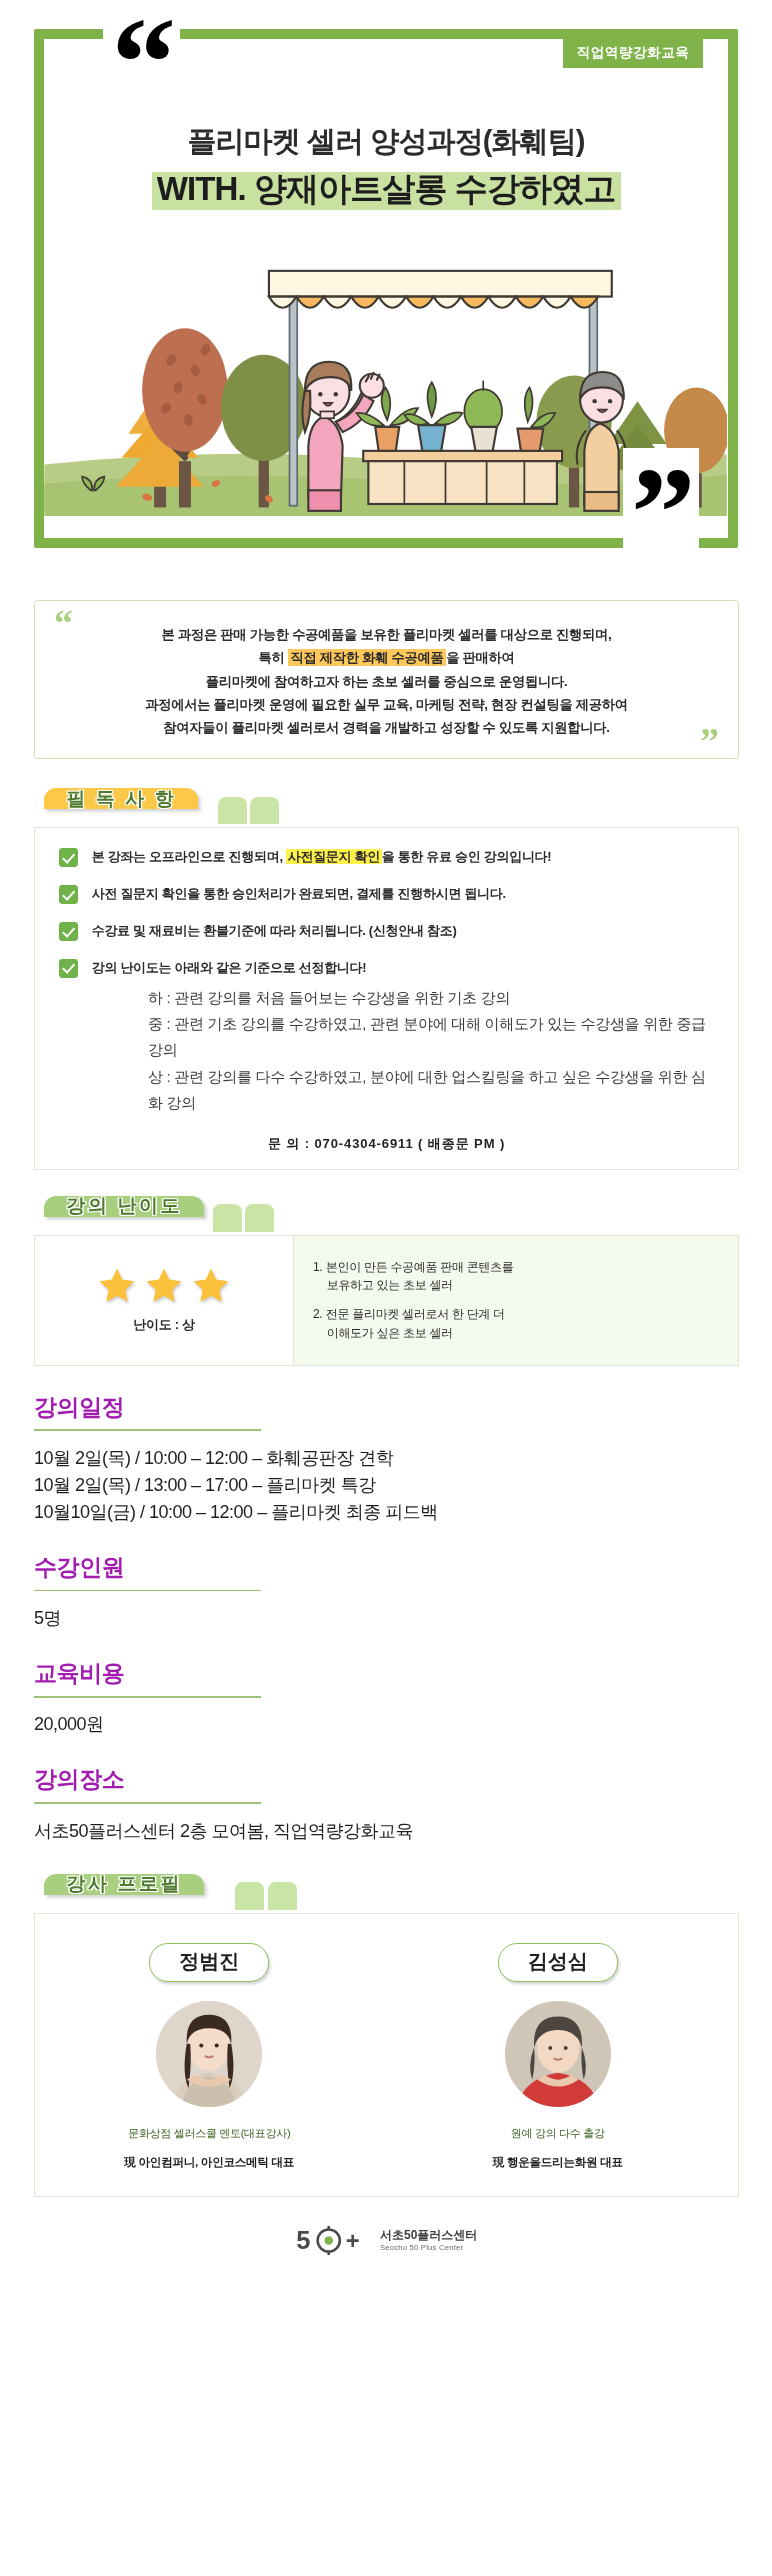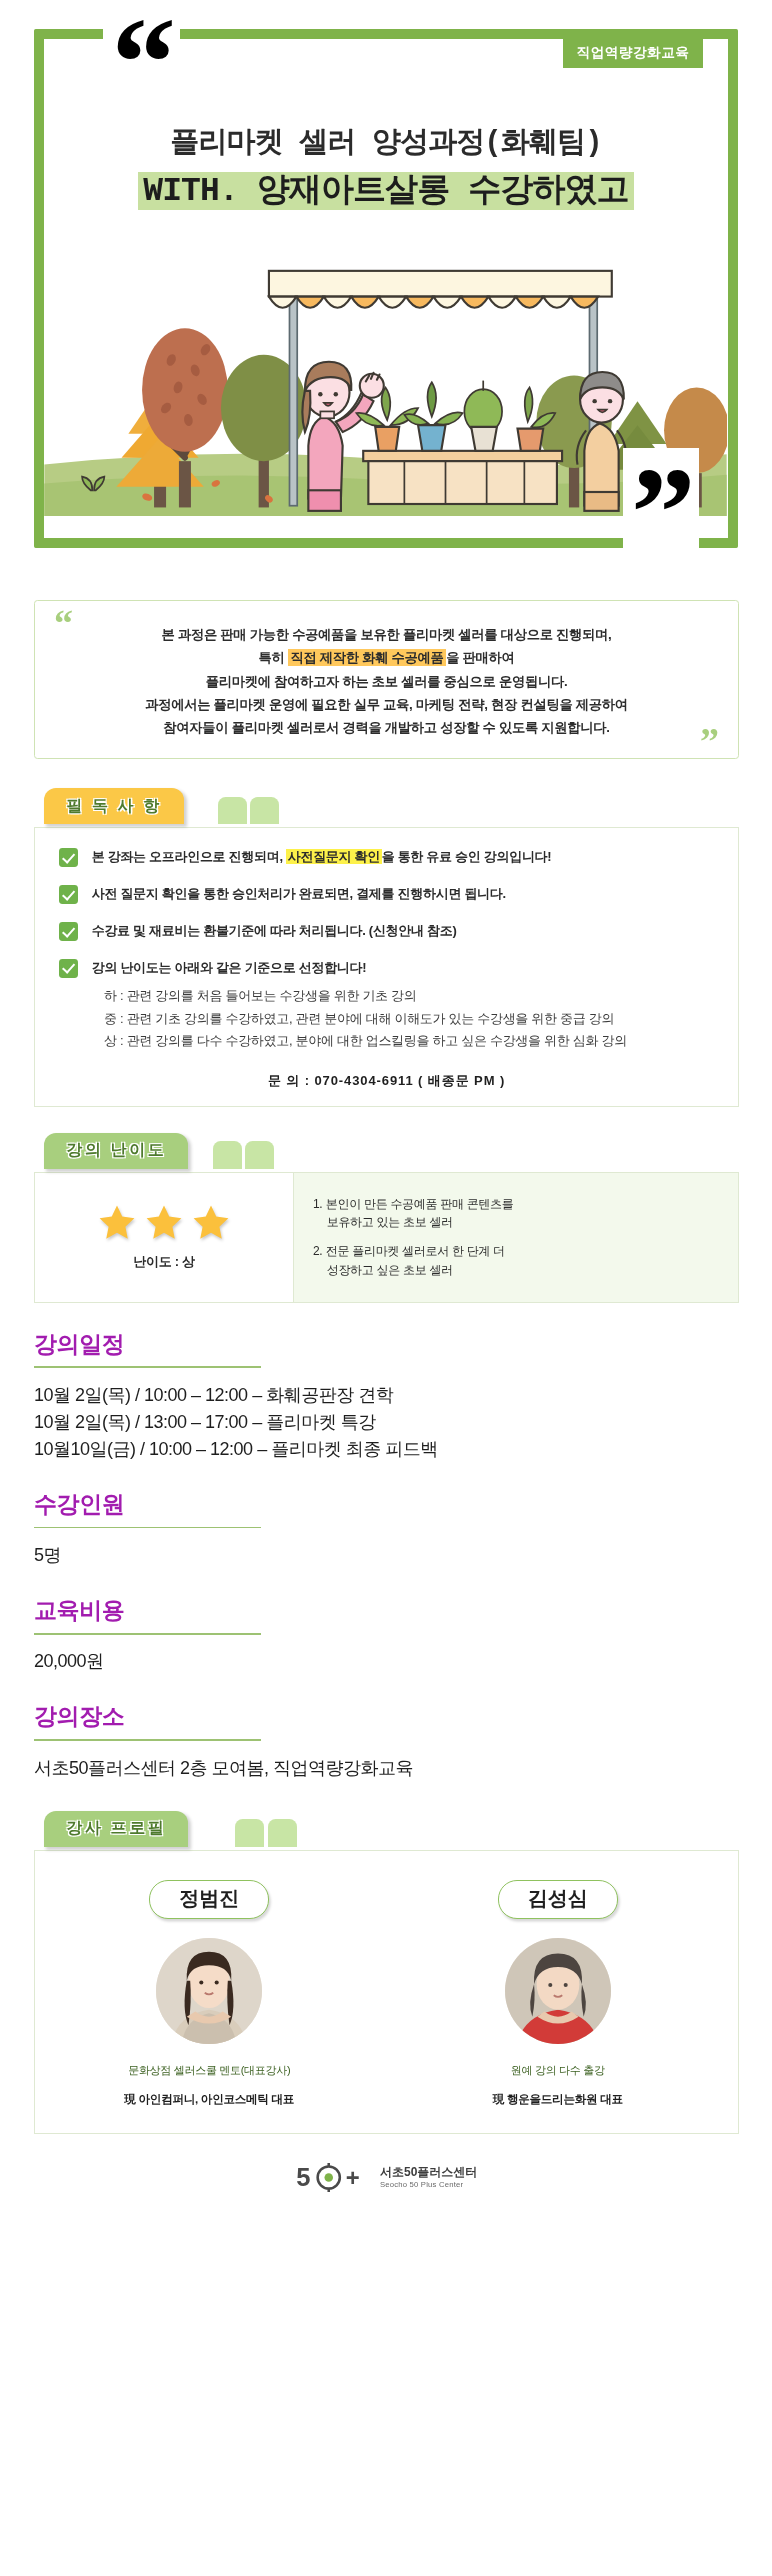--- a/index.html
+++ b/index.html
@@ -57,21 +57,20 @@
     font-weight: 700;
     padding: 5.2px 13.7px 6px 13.7px;
     letter-spacing: 0.4px;
     z-index: 6;
   }
   .hero-titles {
     position: absolute;
     left: 0; right: 0;
     top: 93px;
     text-align: center;
-    font-family: Liberation Mono, monospace;
   }
   .hero-title-1 {
     font-size: 29px;
     font-weight: 700;
     color: #2b2b2b;
     letter-spacing: -0.9px;
     margin-bottom: 5.2px;
   }
   .hero-title-2 {
     display: inline-block;
@@ -135,26 +134,26 @@
 
   
   .tab-head {
     position: relative;
     margin: 0 34px;
     height: 39px;
   }
   .tab-head .tab-main {
     position: absolute;
     left: 10.3px; top: 0;
-    height: 36px;
+    height: 21px;
     display: flex;
     align-items: center;
     padding: 0 22px;
     border-radius: 12px 12px 0 0;
-    font-size: 16px;
+    font-size: 19px;
     font-weight: 800;
     letter-spacing: 2.6px;
     box-shadow: 2.6px 2.6px 3.4px rgba(0,0,0,0.18);
   }
   .tab-head .tab-main.yellow {
     background: #fbc847;
     color: #4e7a2d;
     text-shadow: -1.3px -1.3px 0 #fff, 1.3px -1.3px 0 #fff, -1.3px 1.3px 0 #fff, 1.3px 1.3px 0 #fff;
   }
   .tab-head .tab-main.green {
@@ -205,24 +204,25 @@
     font-weight: 700;
     color: #2b2b2b;
     line-height: 1.4;
     letter-spacing: -0.3px;
   }
   .hl-yellow { background: #fdf14a; padding: 0 1.7px; }
   .level-list {
     margin: 3.4px 0 0 45px;
   }
   .level-list div {
-    font-size: 13px;
+    font-size: 15px;
     color: #3a3a3a;
     line-height: 1.75;
     letter-spacing: -0.3px;
+    margin-left: 44px;
   }
   .contact-line {
     text-align: center;
     font-size: 13px;
     font-weight: 700;
     color: #1f1f1f;
     margin-top: 19px;
     letter-spacing: 0.9px;
   }
 
@@ -593,21 +593,21 @@
           </svg>
         <svg class="star" viewBox="0 0 24 24">
             <polygon points="12,1.5 15.3,8.6 23,9.6 17.3,15 18.8,22.6 12,18.8 5.2,22.6 6.7,15 1,9.6 8.7,8.6" fill="#fbc03c"></polygon>
           </svg>
       </div>
       <div class="diff-label">난이도 : 상</div>
     </div>
     <div class="diff-right">
       <ol>
         <li><span class="num">1.</span><span>본인이 만든 수공예품 판매 콘텐츠를</span><span class="ind">보유하고 있는 초보 셀러</span></li>
-        <li><span class="num">2.</span><span>전문 플리마켓 셀러로서 한 단계 더</span><span class="ind">성장하고 싶은 초보 셀러</span></li>
+        <li><span class="num">2.</span><span>전문 플리마켓 셀러로서 한 단계 더</span><span class="ind">이해도가 싶은 초보 셀러</span></li>
       </ol>
     </div>
   </div>
 
   <div class="info-sec">
     <div class="info-title">강의일정</div>
     <div class="info-rule"></div>
     <div class="info-line">10월 2일(목) / 10:00  – 12:00  – 화훼공판장 견학</div>
     <div class="info-line">10월 2일(목) / 13:00 – 17:00 – 플리마켓 특강</div>
     <div class="info-line">10월10일(금) / 10:00 – 12:00 – 플리마켓 최종 피드백</div>

